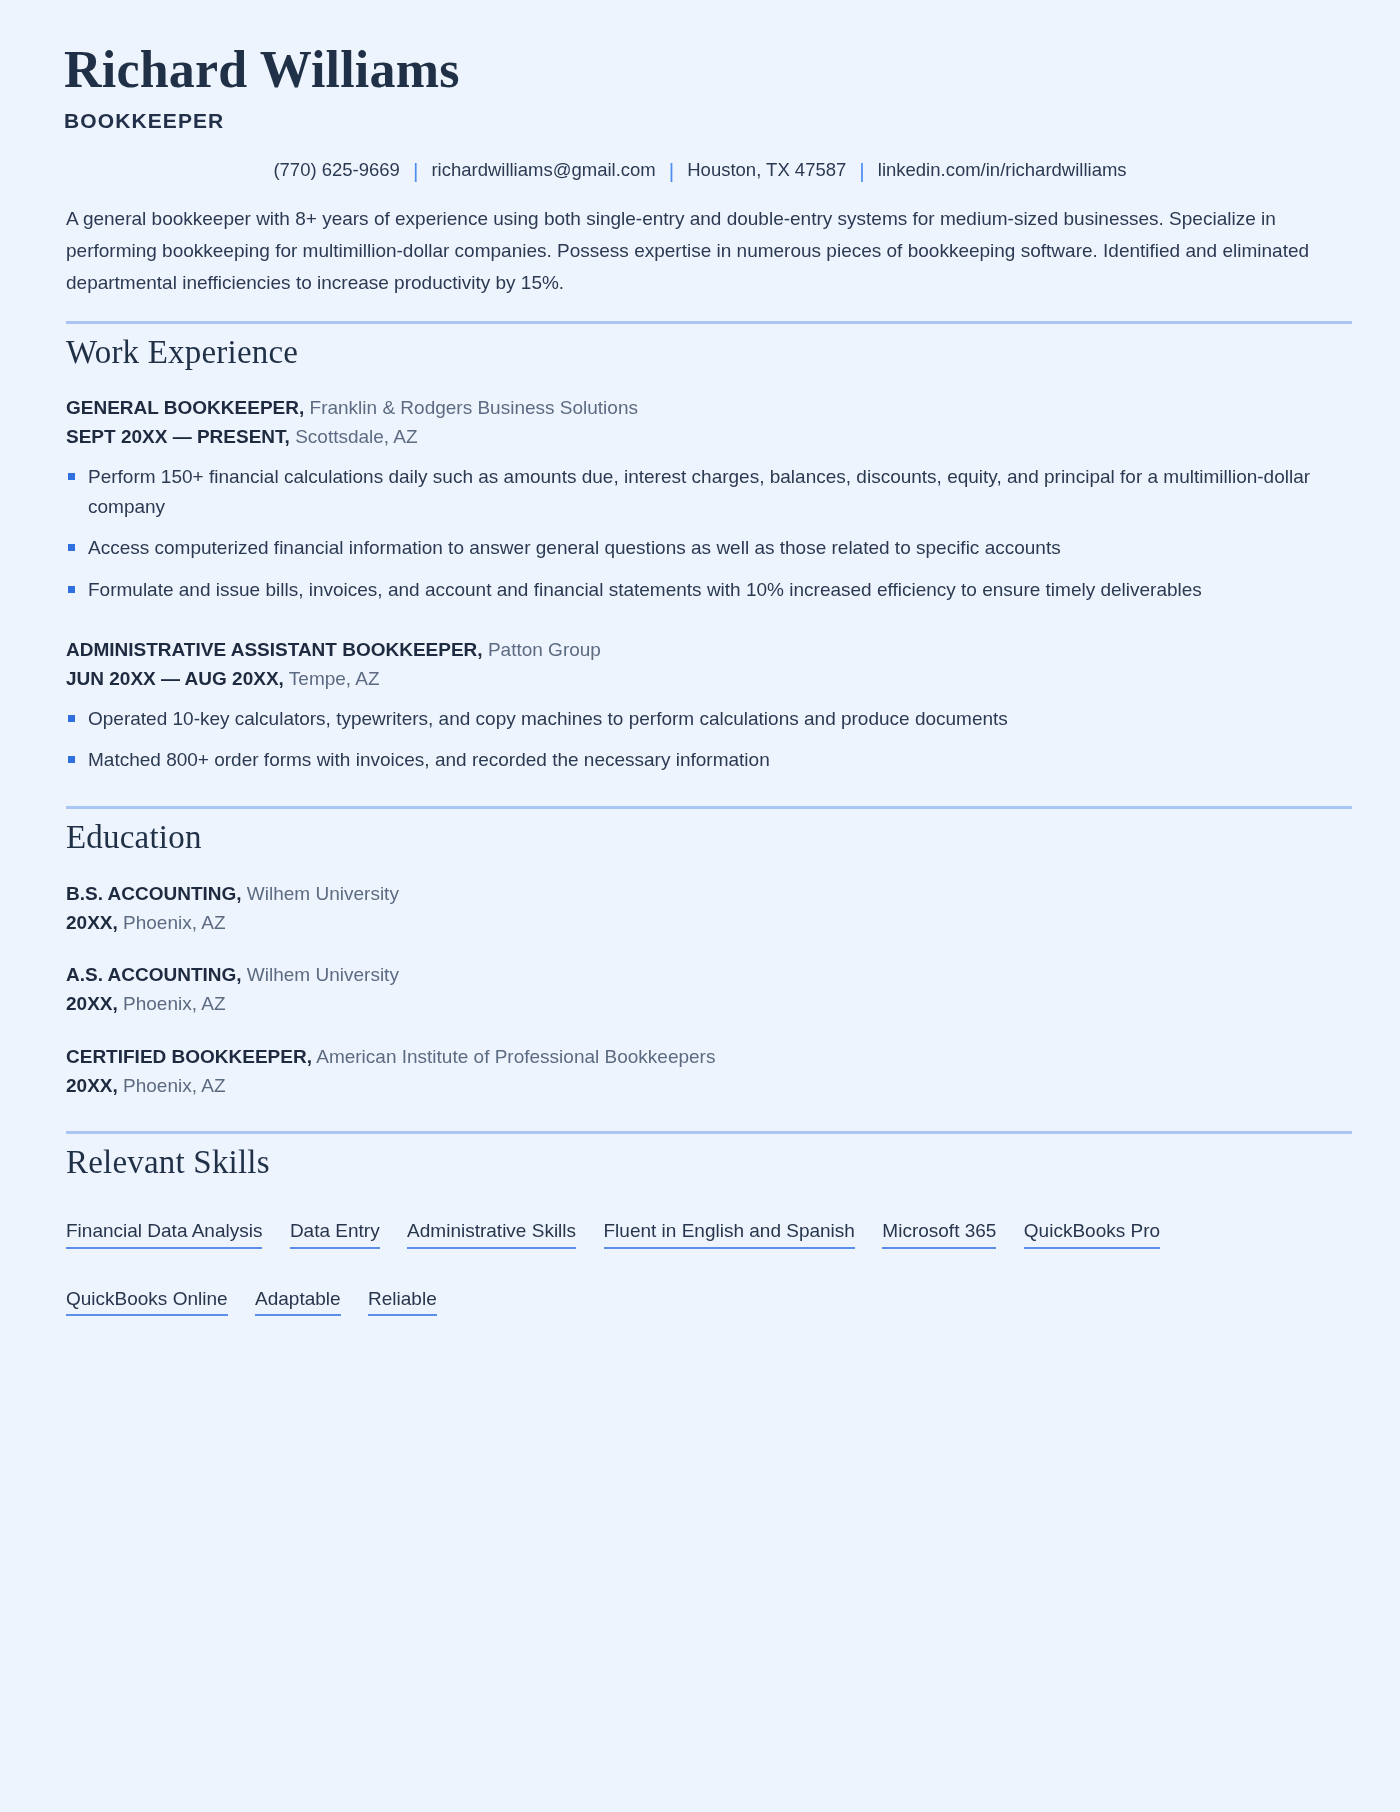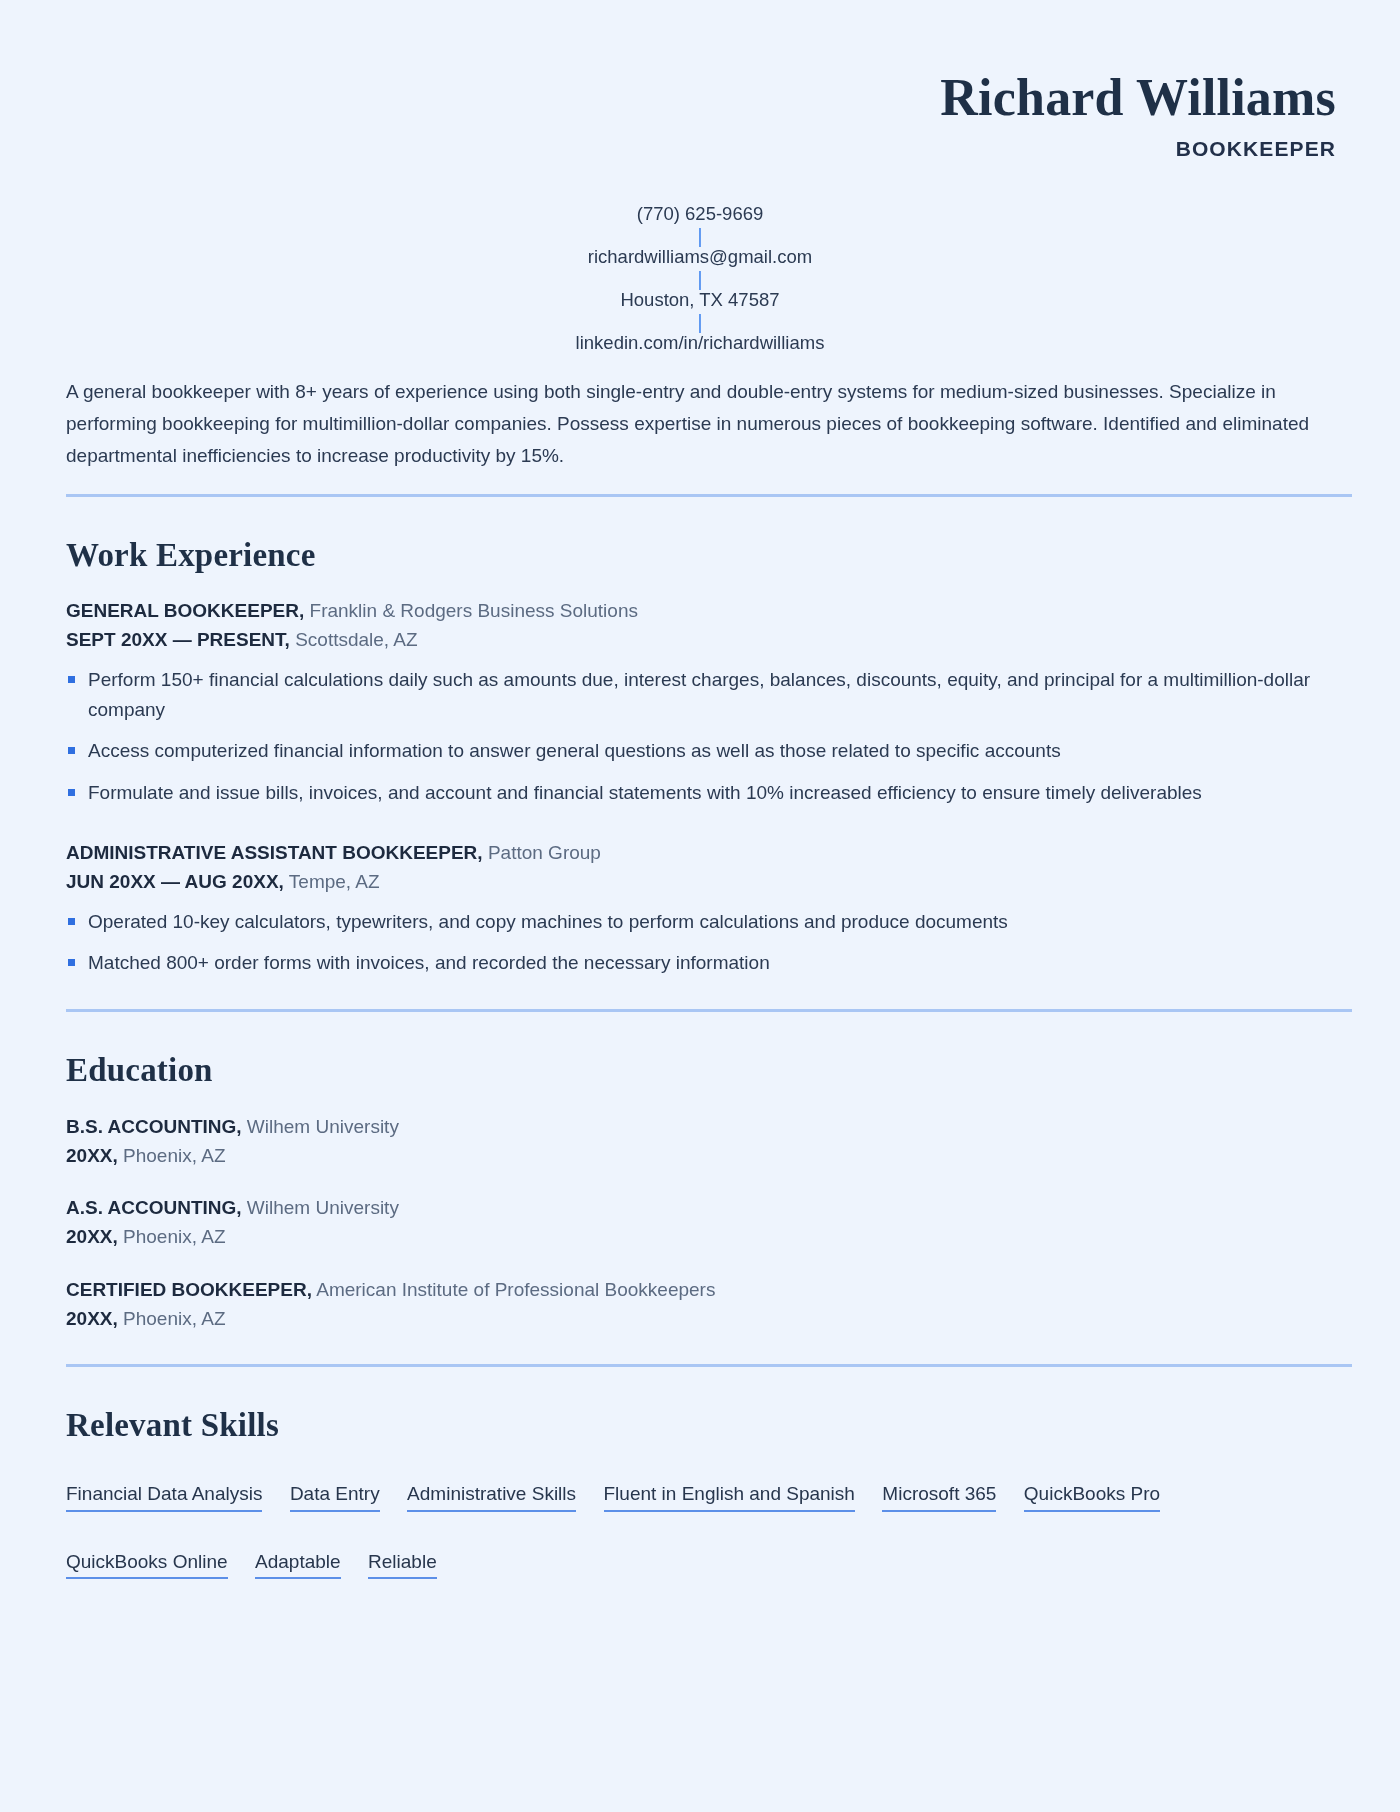--- a/index.html
+++ b/index.html
@@ -18,50 +18,49 @@
     width: 1400px;
     height: 1812px;
     box-sizing: border-box;
     padding: 0 64px;
     position: relative;
     overflow: hidden;
   }
 
   
   .header {
-    padding-top: 70px;
-    text-align: right;
+    padding-top: 42px;
+    text-align: left;
   }
   .full-name {
     font-family: "Liberation Serif", "DejaVu Serif", serif;
     font-weight: 700;
     font-size: 52px;
     line-height: 1.08;
     letter-spacing: 0.2px;
     color: #1f3047;
     margin: 0;
   }
   .job-title {
     font-family: "Liberation Sans", sans-serif;
     font-weight: 700;
     font-size: 21px;
     letter-spacing: 1.1px;
     color: #22304a;
     margin-top: 11px;
   }
   .contact-line {
-    margin-top: 42px;
+    margin-top: 26px;
     font-size: 18.5px;
     color: #2b3a52;
     display: flex;
     justify-content: center;
     align-items: center;
     flex-wrap: wrap;
     white-space: nowrap;
-    flex-direction: column;
   }
   .contact-item {
     padding: 0 12px;
   }
   .contact-sep {
     color: #4d8df0;
     font-weight: 400;
     font-size: 21px;
     line-height: 1;
     padding: 0 1px;
@@ -81,24 +80,24 @@
     height: 3px;
     background: #a9c6f4;
     margin: 22px 2px 0 2px;
     width: 1286px;
   }
   .section {
     margin-top: 0;
   }
   .section-title {
     font-family: "Liberation Serif", "DejaVu Serif", serif;
-    font-weight: 700;
+    font-weight: 400;
     font-size: 33px;
     color: #1f3047;
-    margin: 40px 0 0 2px;
+    margin: 10px 0 0 2px;
     letter-spacing: 0.2px;
   }
 
   
   .entry {
     margin-top: 23px;
     padding-left: 2px;
   }
   .entry-line {
     font-size: 19px;

